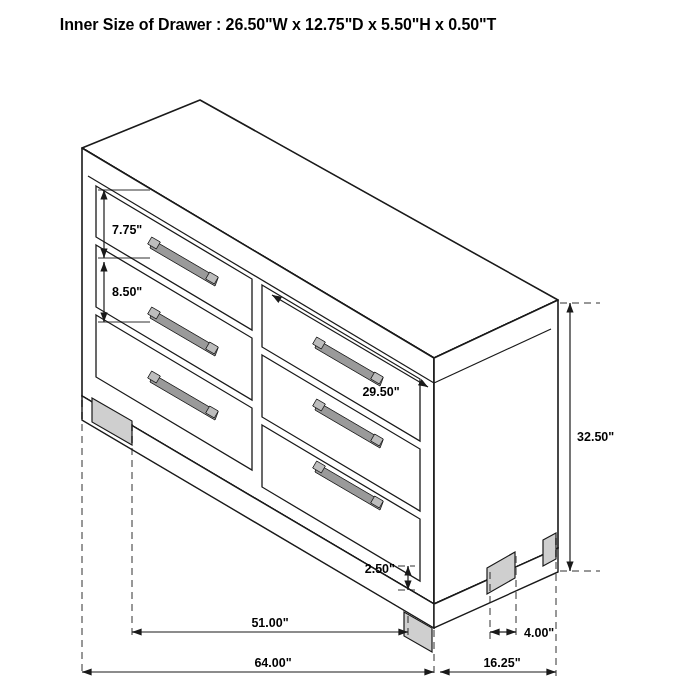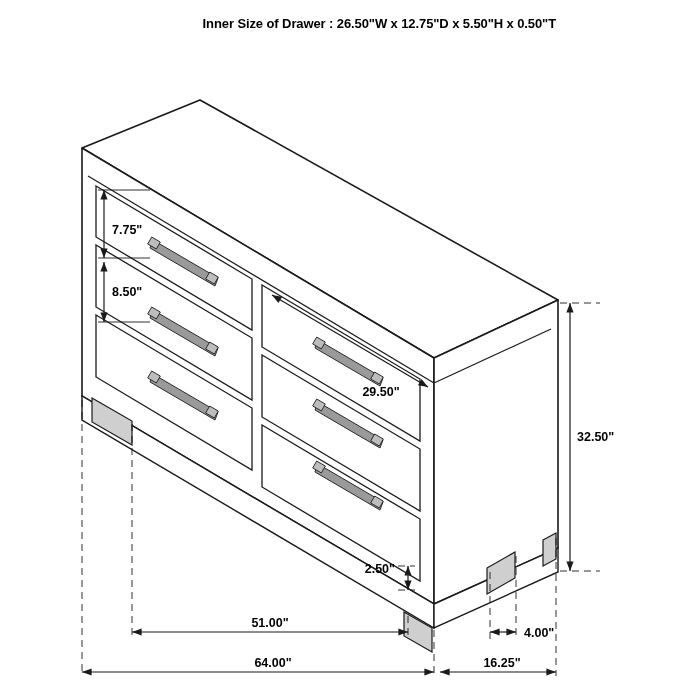--- a/index.html
+++ b/index.html
@@ -13,22 +13,22 @@
     font-family: "Liberation Sans", sans-serif;
     color: #000000;
     position: relative;
     overflow: hidden;
   }
   #title {
     position: absolute;
     top: 16px;
     left: 0;
     width: 556px;
-    text-align: right;
-    font-size: 13px;
+    text-align: center;
+    font-size: 16px;
     font-weight: bold;
     letter-spacing: -0.1px;
   }
   #stage {
     position: absolute;
     top: 0;
     left: 0;
     width: 700px;
     height: 700px;
   }

